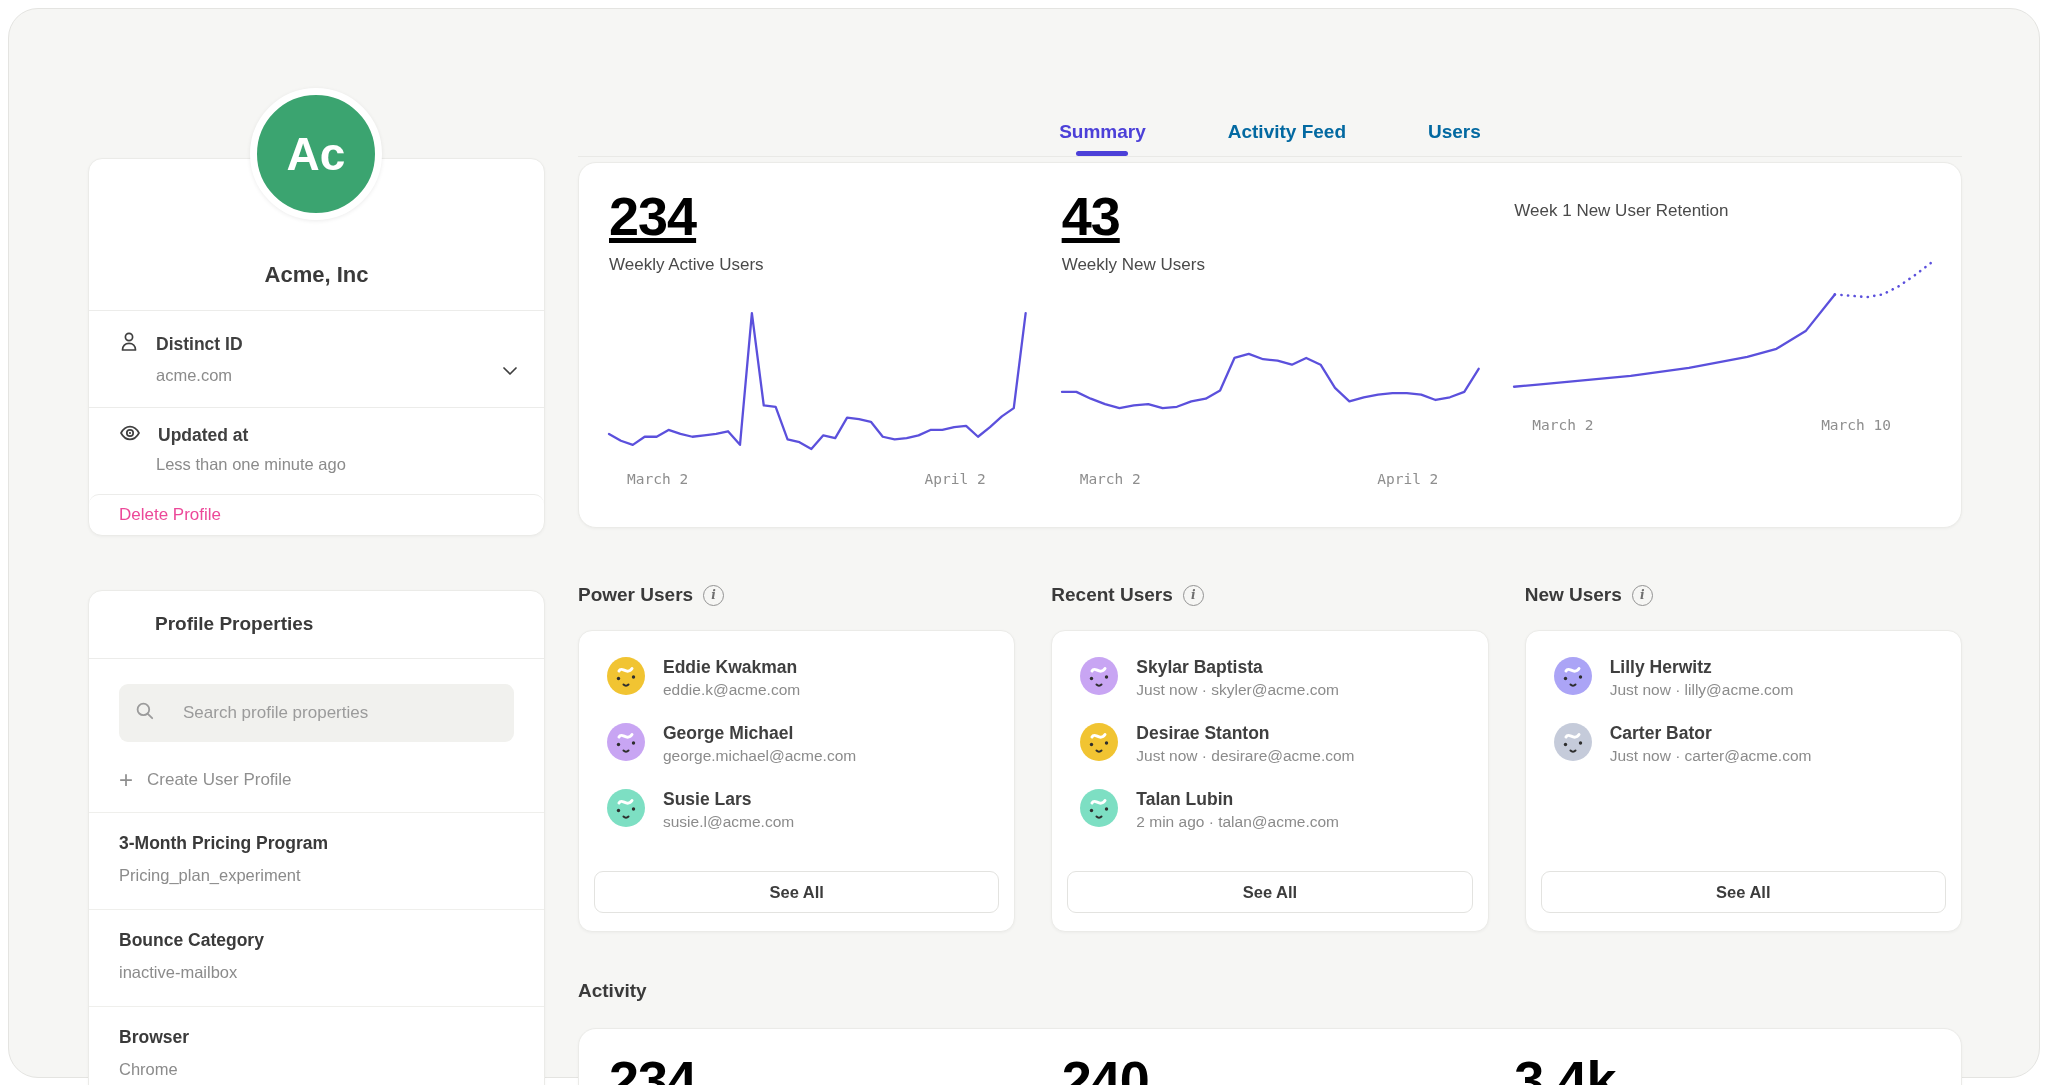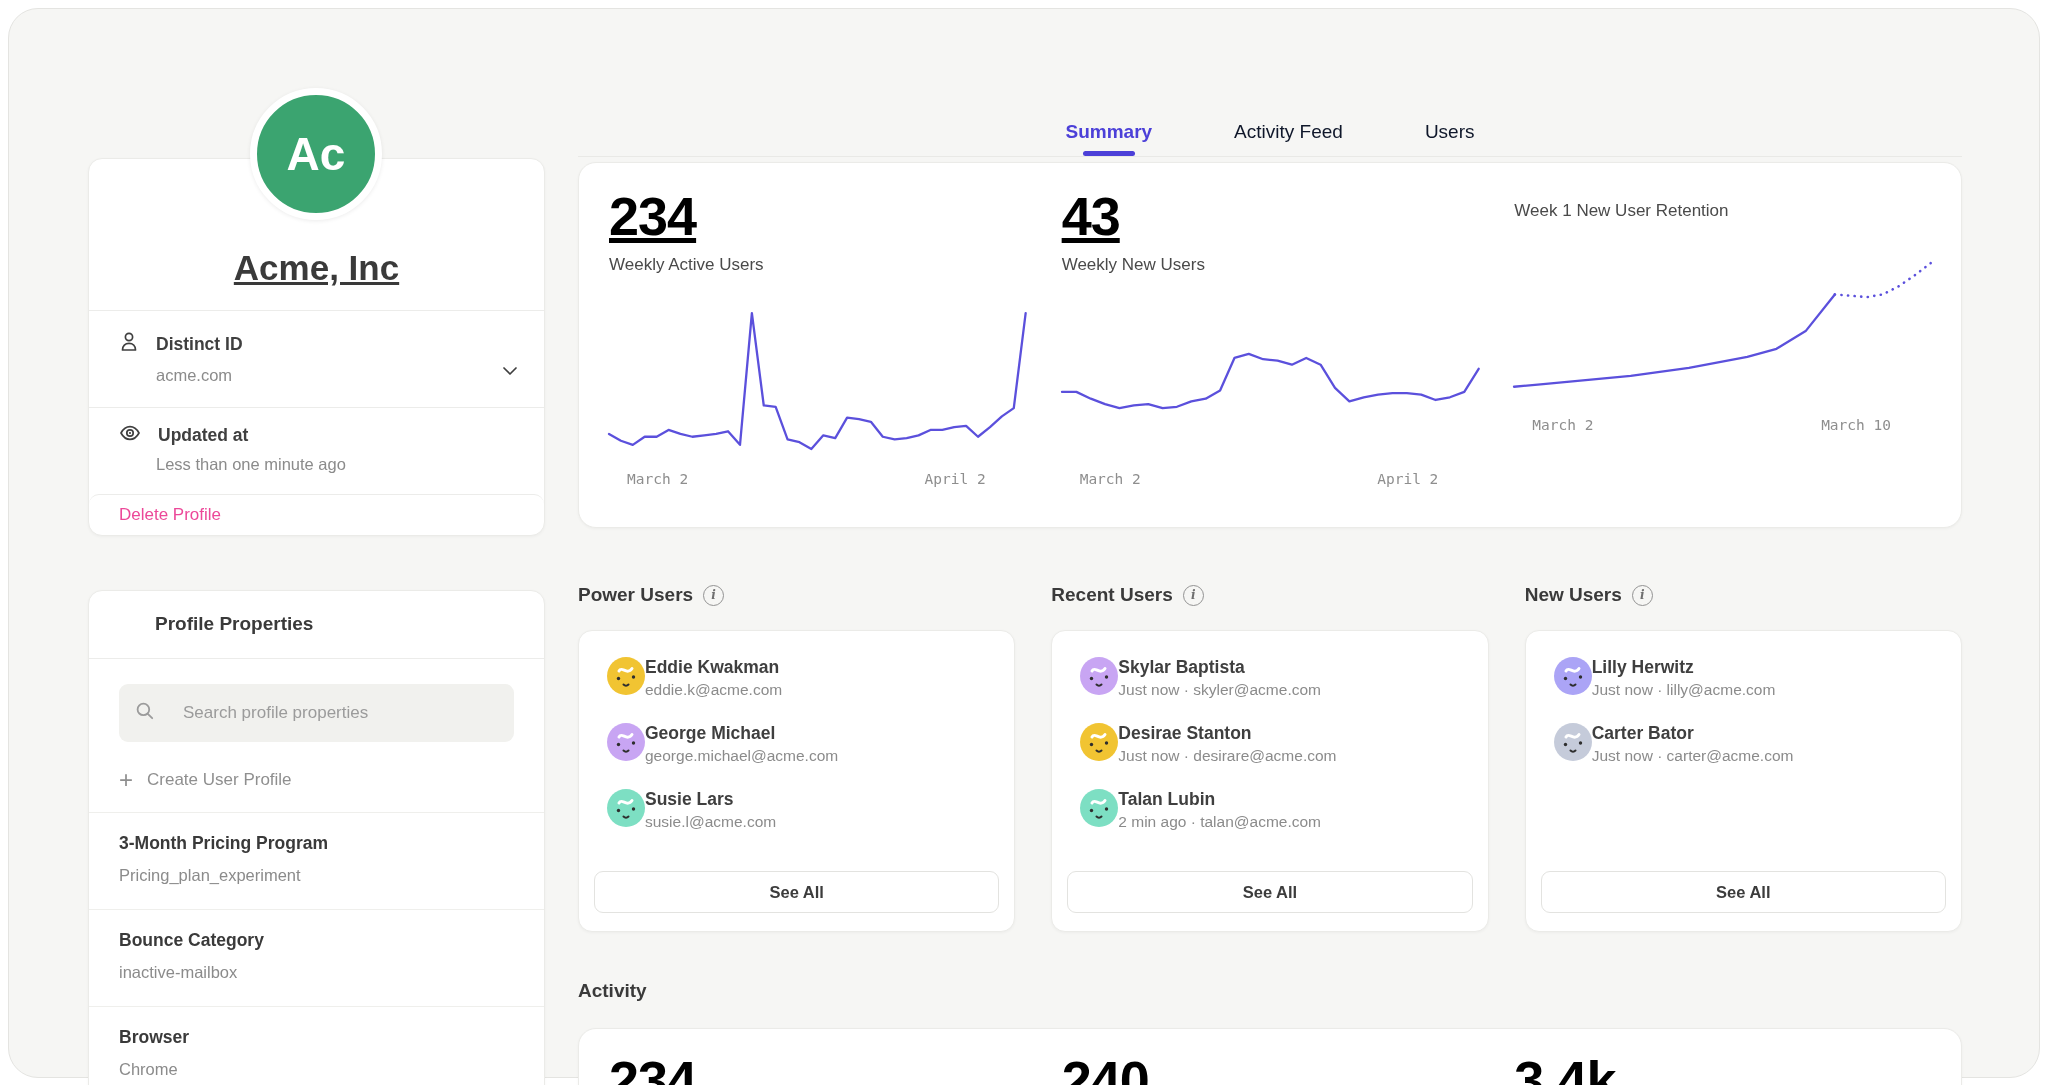--- a/index.html
+++ b/index.html
@@ -21,21 +21,21 @@
 
   
   .avatar{position:absolute;left:250px;top:88px;width:132px;height:132px;border-radius:50%;
     border:7px solid #fff;display:flex;align-items:center;justify-content:center;z-index:5;
     box-shadow:0 1px 4px rgba(0,0,0,.08);}
   .avatar span{color:#fff;font-size:46px;font-weight:700;}
 
   #profile-card{left:88px;top:158px;width:457px;}
   .company{height:152px;display:flex;align-items:flex-end;justify-content:center;
     padding-bottom:22px;border-bottom:1px solid var(--divider);}
-  .company div{font-size:35px;font-weight:700;color:#3A3A3A;text-decoration:underline;}
+  .company div{font-size:22px;font-weight:700;color:#3A3A3A;}
   .field-row{position:relative;padding:20px 30px 0;height:96px;}
   .field-row + .field-row{border-top:1px solid var(--divider);height:87px;padding-top:16px;}
   .field-label{display:flex;align-items:center;gap:17px;font-size:17.5px;font-weight:700;color:#3F3F3F;}
   .field-value{margin:8px 0 0 37px;font-size:16.5px;color:var(--text-gray);}
   .chev{position:absolute;right:24px;top:52px;}
   .delete-row{border-top:1px solid var(--divider);padding:10px 30px;font-size:17px;color:#ec4899;cursor:pointer;border-radius:10px;}
 
   #props-card{left:88px;top:590px;width:457px;height:545px;}
   .props-title{padding:22px 30px 0;font-size:19px;font-weight:700;color:#3A3A3A;height:67px;margin-left:36px;}
   .search-wrap{margin:25px 30px 0;height:58px;background:#F1F1EE;border-radius:9px;
@@ -48,21 +48,21 @@
   .create-row .plus{font-size:24px;line-height:20px;color:#8F8F8F;}
   .props-list{margin-top:18px;}
   .prop-row{height:97px;border-top:1px solid #EFEFEC;padding:20px 30px 0;}
   .prop-name{font-size:17.5px;font-weight:700;color:#3A3A3A;}
   .prop-value{margin-top:12px;font-size:16.5px;color:var(--text-gray);}
 
   
   .tabs{position:absolute;left:578px;top:108px;width:1384px;height:48px;
     display:flex;justify-content:center;align-items:center;gap:82px;}
   .tab{position:relative;height:48px;display:flex;align-items:center;font-size:19px;
-    font-weight:400;color:#0f172a;cursor:pointer;}
+    font-weight:700;color:#0369a1;cursor:pointer;}
   .tab.active{color:var(--accent);font-weight:700;}
   .tab.active::after{content:"";position:absolute;left:50%;transform:translateX(-50%);
     bottom:0;width:52px;height:5px;border-radius:3px;background:var(--accent);}
   .tabline{position:absolute;left:578px;top:156px;width:1384px;height:1px;background:#E9E9E6;}
 
   
   #summary-card{left:578px;top:162px;width:1384px;height:366px;border-radius:18px;
     display:grid;grid-template-columns:repeat(3,1fr);column-gap:36px;padding:26px 30px 0;}
   .stat-value{font-size:54px;font-weight:700;color:#000000;letter-spacing:-1px;line-height:1;text-decoration:underline;}
   .stat-label{margin-top:12px;font-size:17px;color:#4A4A4A;}
@@ -79,21 +79,21 @@
   .section-headers{position:absolute;left:578px;top:577px;width:1384px;height:36px;
     display:grid;grid-template-columns:repeat(3,1fr);column-gap:36px;}
   .section-header{display:flex;align-items:center;gap:10px;font-size:19px;font-weight:700;color:#3A3A3A;}
   .info-icon{width:21px;height:21px;border-radius:50%;border:1.5px solid #939393;
     display:inline-flex;align-items:center;justify-content:center;
     font-family:"DejaVu Serif",serif;font-style:italic;font-size:12px;color:#6F6F6F;cursor:pointer;}
   .user-cards{position:absolute;left:578px;top:630px;width:1384px;height:302px;
     display:grid;grid-template-columns:repeat(3,1fr);column-gap:36px;}
   .user-card{position:relative;background:#fff;border:1px solid #EBEBE8;border-radius:14px;
     box-shadow:0 1px 3px rgba(0,0,0,.04);padding-top:26px;}
-  .user-row{height:66px;display:flex;align-items:flex-start;padding:0 28px;cursor:pointer;}
+  .user-row{height:66px;display:flex;align-items:flex-start;padding:0 28px;gap:18px;cursor:pointer;}
   .user-avatar{width:38px;height:38px;border-radius:50%;flex:none;}
   .user-avatar svg{width:100%;height:100%;display:block;}
   .user-name{font-size:17.5px;font-weight:700;color:#3F3F3F;line-height:1.15;}
   .user-sub{margin-top:4px;font-size:15.5px;color:var(--text-gray);}
   .see-all{position:absolute;left:15px;right:15px;bottom:18px;height:42px;background:#fff;
     border:1px solid #E3E3E0;border-radius:9px;font-size:16.5px;font-weight:600;color:#3C3C3C;
     font-family:"Liberation Sans",sans-serif;cursor:pointer;}
 
   
   .activity-header{position:absolute;left:578px;top:980px;font-size:19px;font-weight:700;color:#3A3A3A;}

